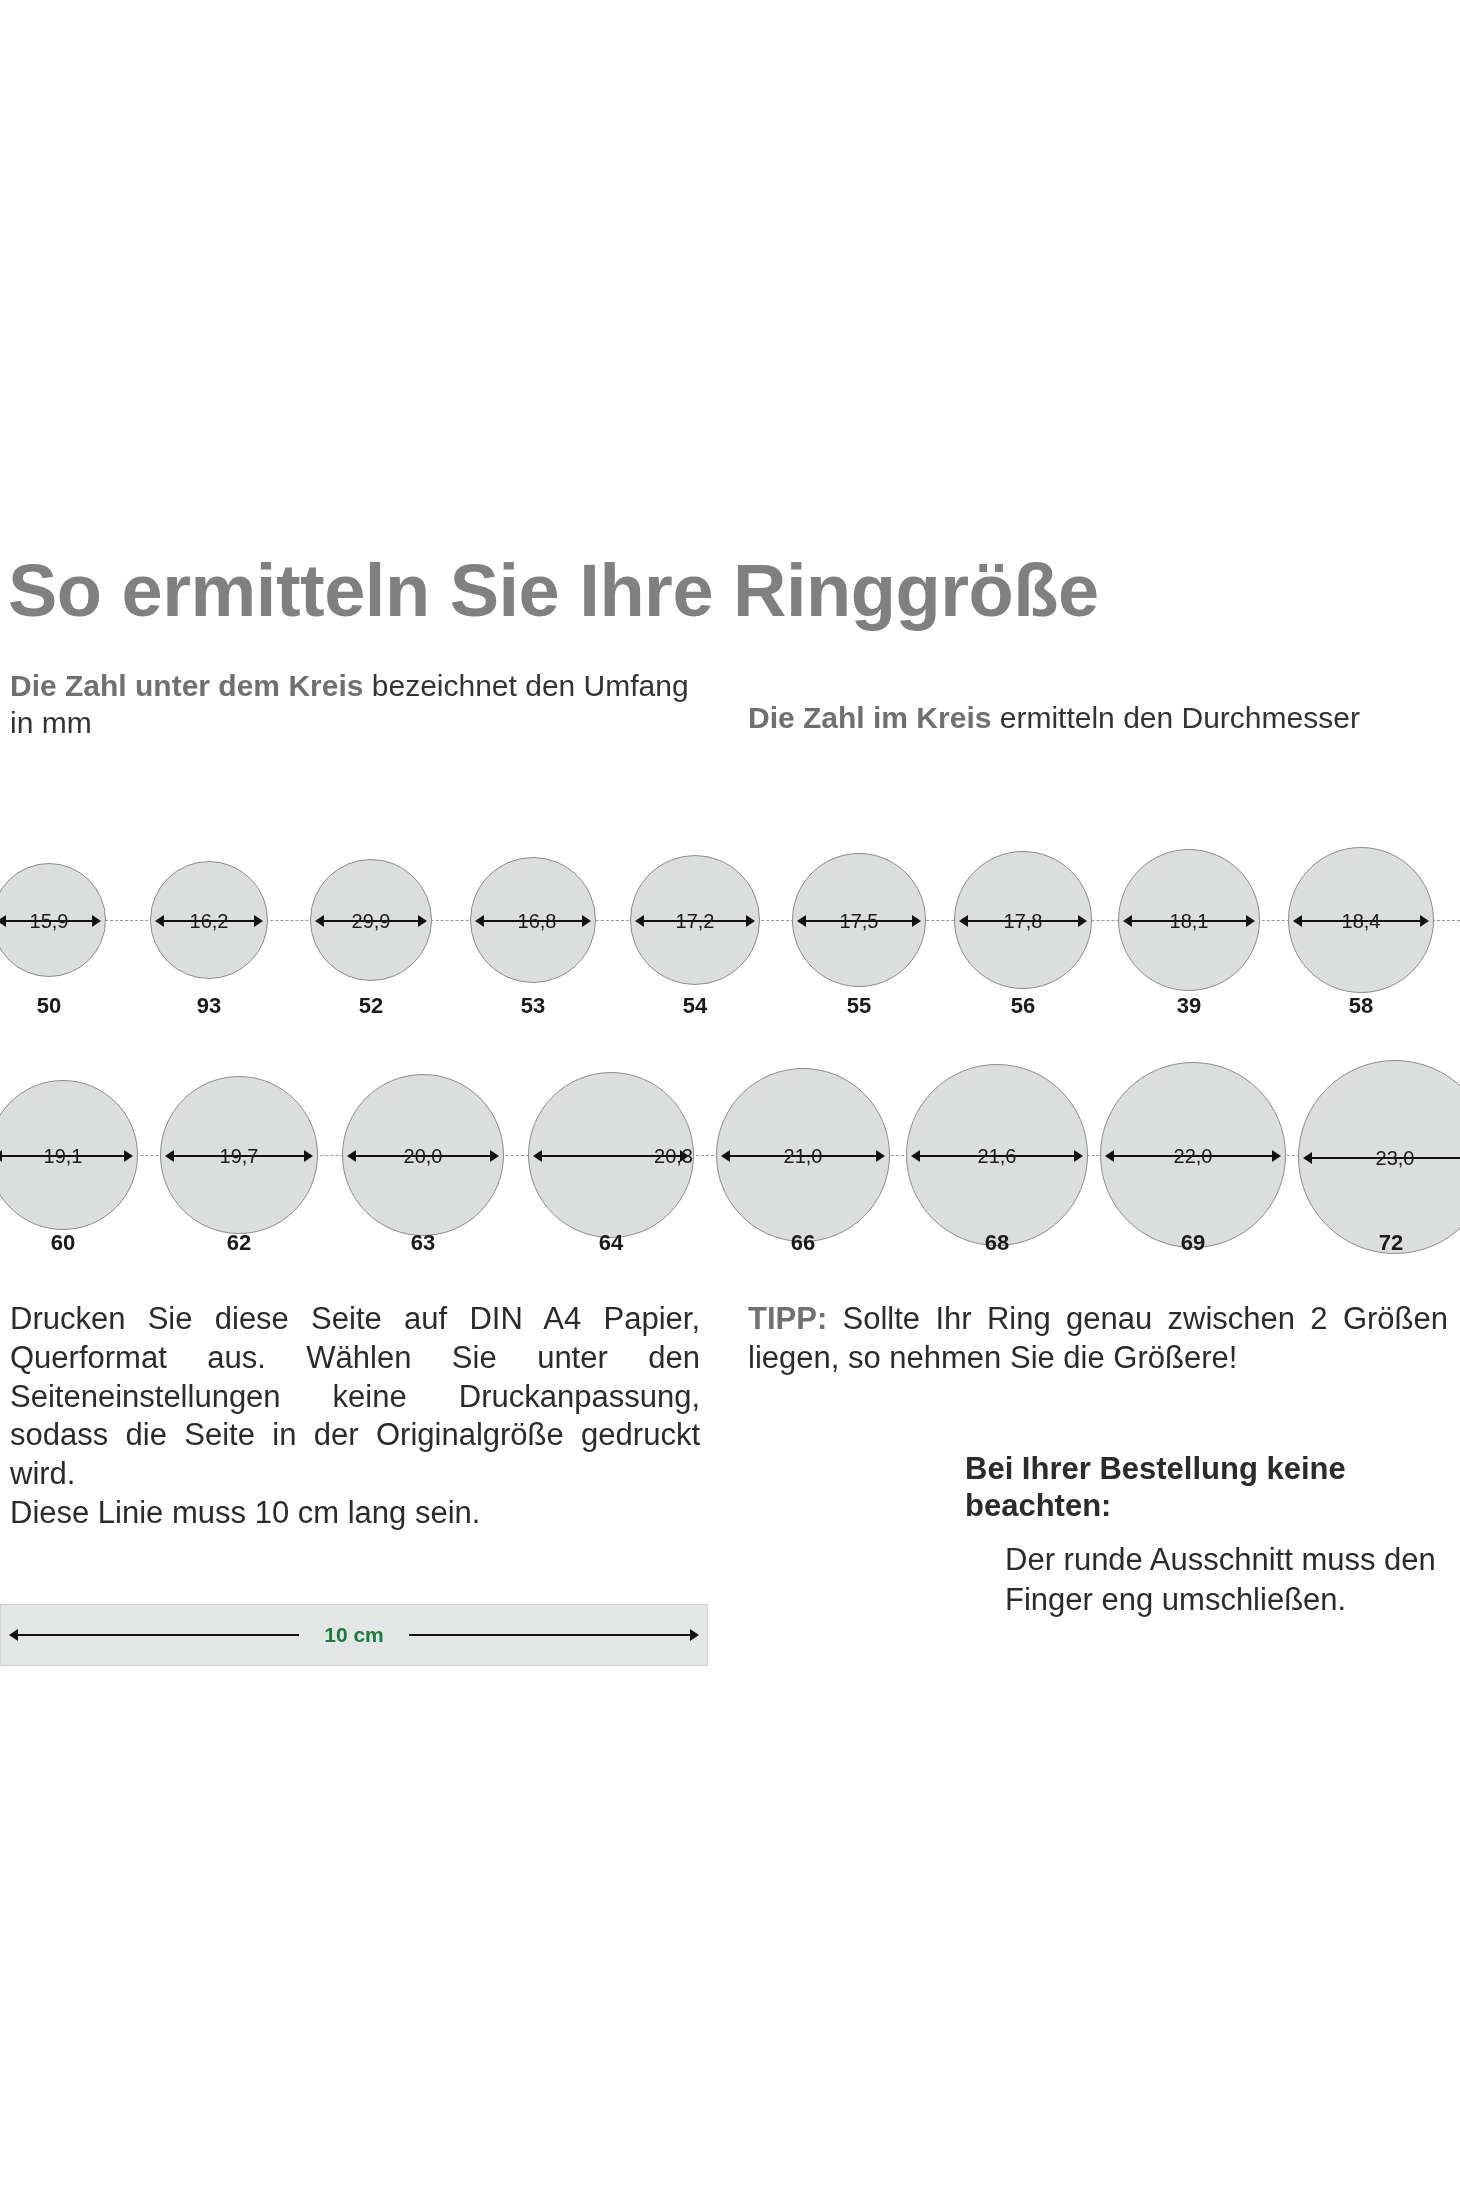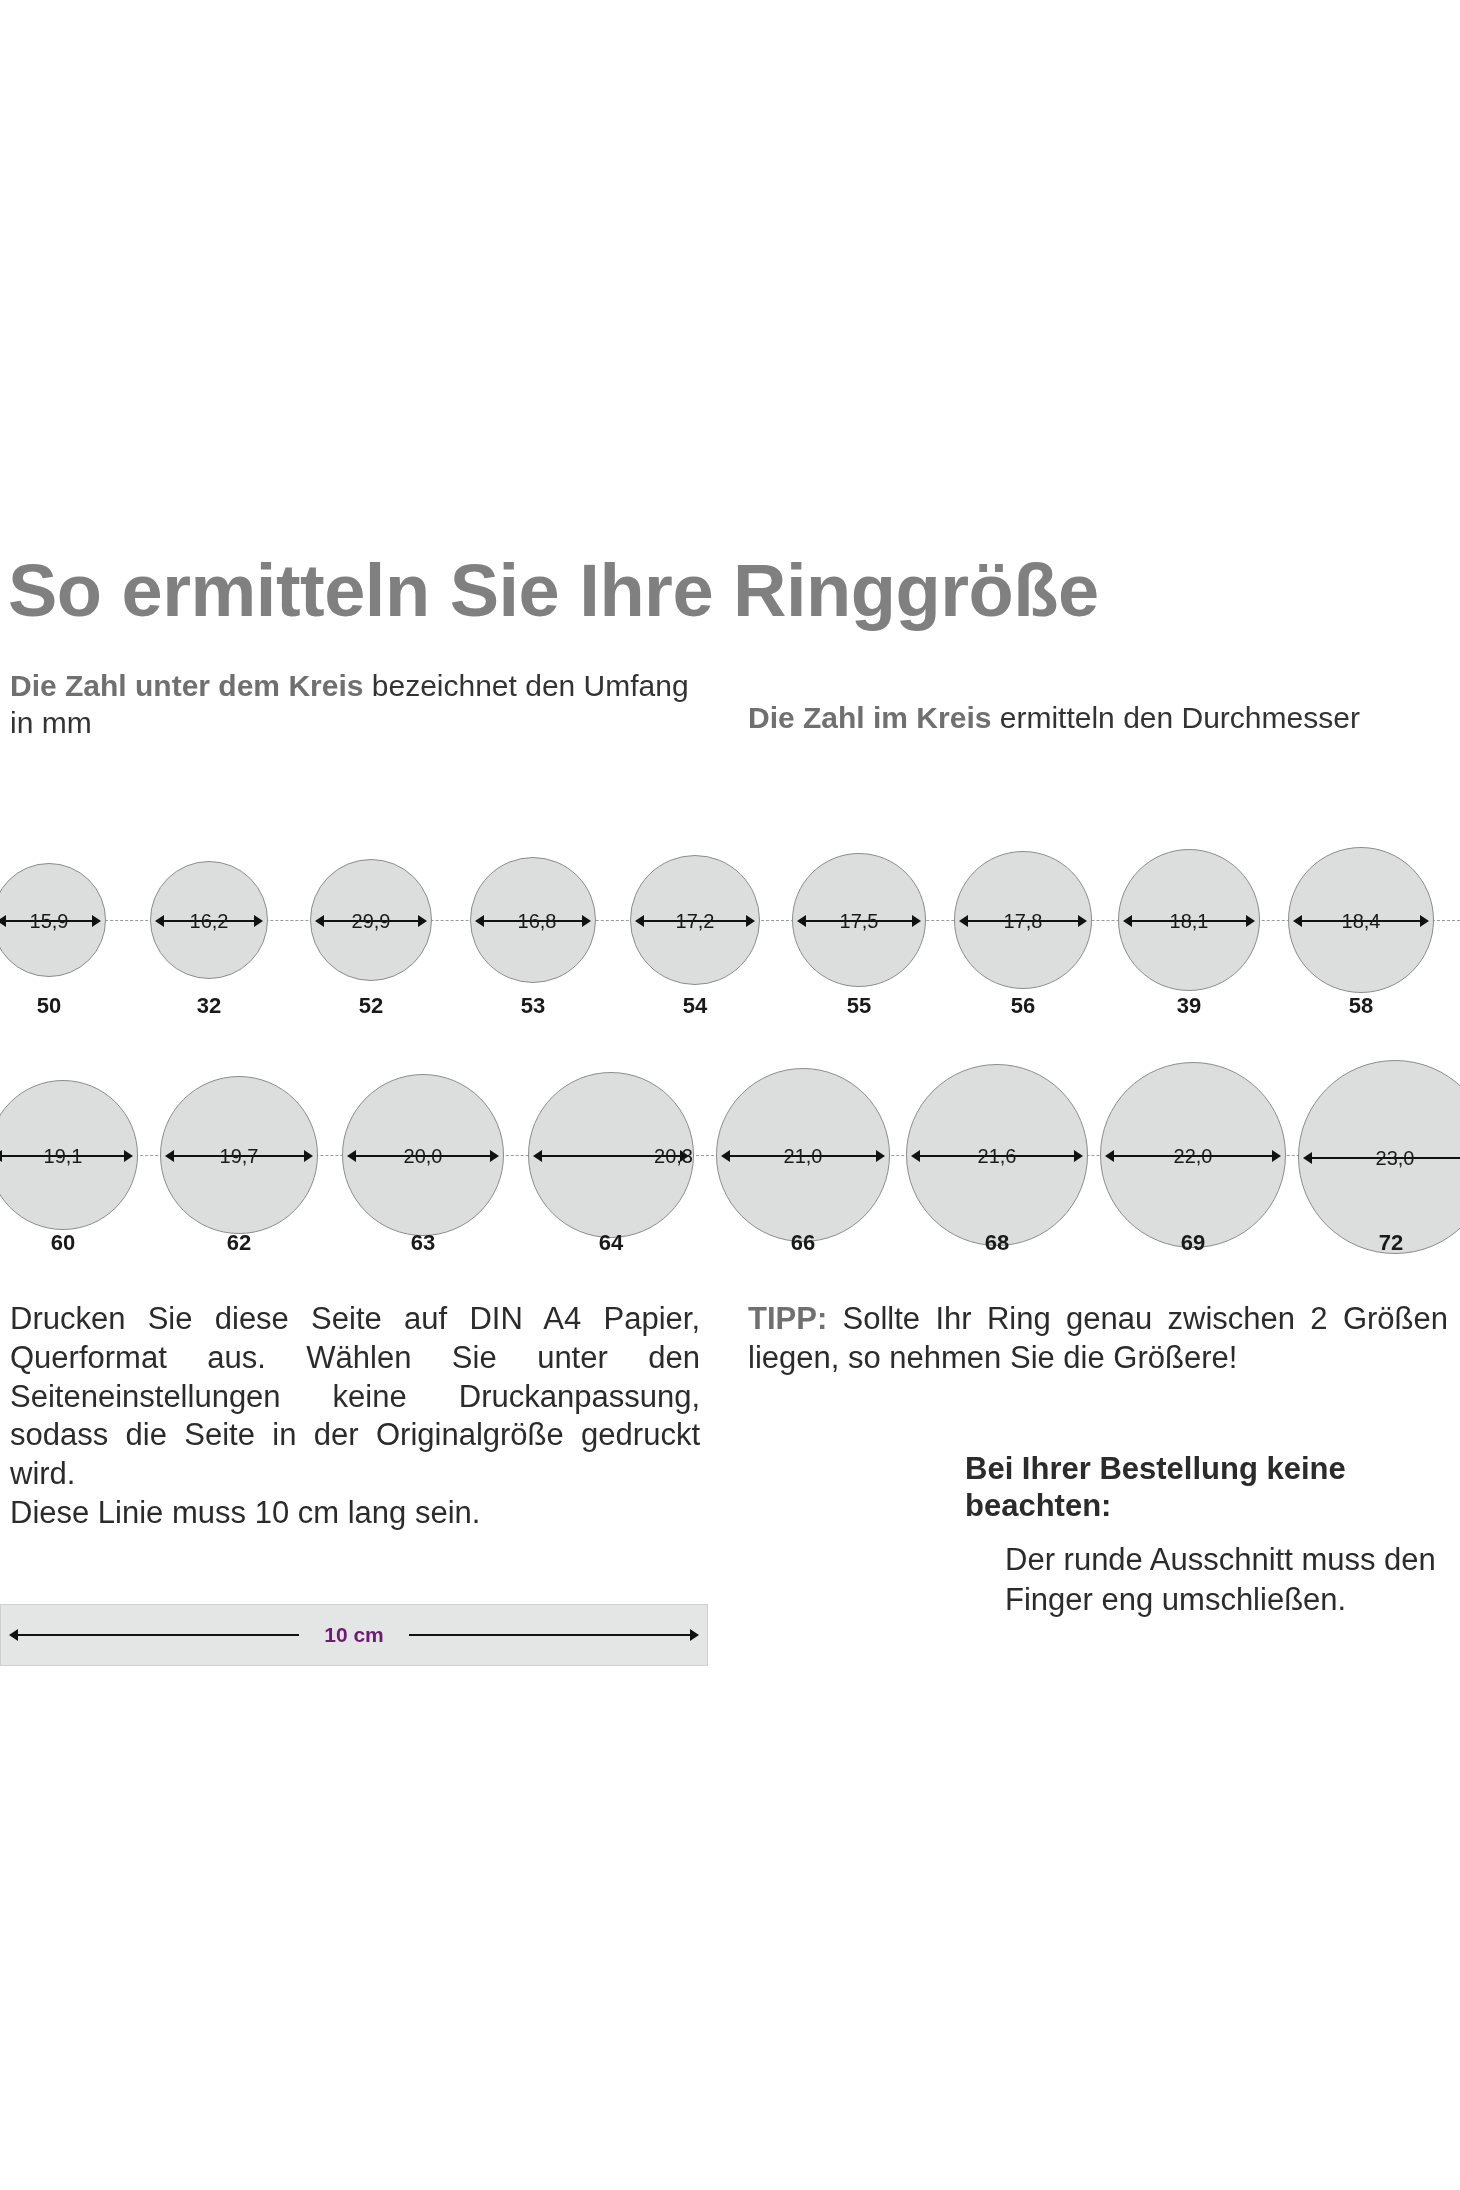--- a/index.html
+++ b/index.html
@@ -166,21 +166,21 @@
     height: 12px;
   }
   .ruler .rlabel {
     position: absolute;
     left: 0;
     right: 0;
     top: 18px;
     text-align: center;
     font-size: 21px;
     font-weight: bold;
-    color: #701a75;
+    color: #15803d;
     background: #e4e6e5;
     width: 110px;
     margin: 0 auto;
   }
 
   .tip {
     position: absolute;
     left: 748px;
     top: 1300px;
     width: 700px;
@@ -242,21 +242,21 @@
     <div class="circ-label" style="left:-8px; width:114px;">50</div>
 
     <div class="ring" style="left:150px; top:16px; width:118px; height:118px;">
       <div class="arrow" style="left:4px; right:4px; top:53px;">
         <div class="bar"></div>
           <div class="head left"></div>
           <div class="head right"></div>
       </div>
       <div class="dim" style="top:48px;">16,2</div>
     </div>
-    <div class="circ-label" style="left:150px; width:118px;">32</div>
+    <div class="circ-label" style="left:150px; width:118px;">93</div>
 
     <div class="ring" style="left:310px; top:14px; width:122px; height:122px;">
       <div class="arrow" style="left:4px; right:4px; top:55px;">
         <div class="bar"></div>
           <div class="head left"></div>
           <div class="head right"></div>
       </div>
       <div class="dim" style="top:50px;">29,9</div>
     </div>
     <div class="circ-label" style="left:310px; width:122px;">52</div>

